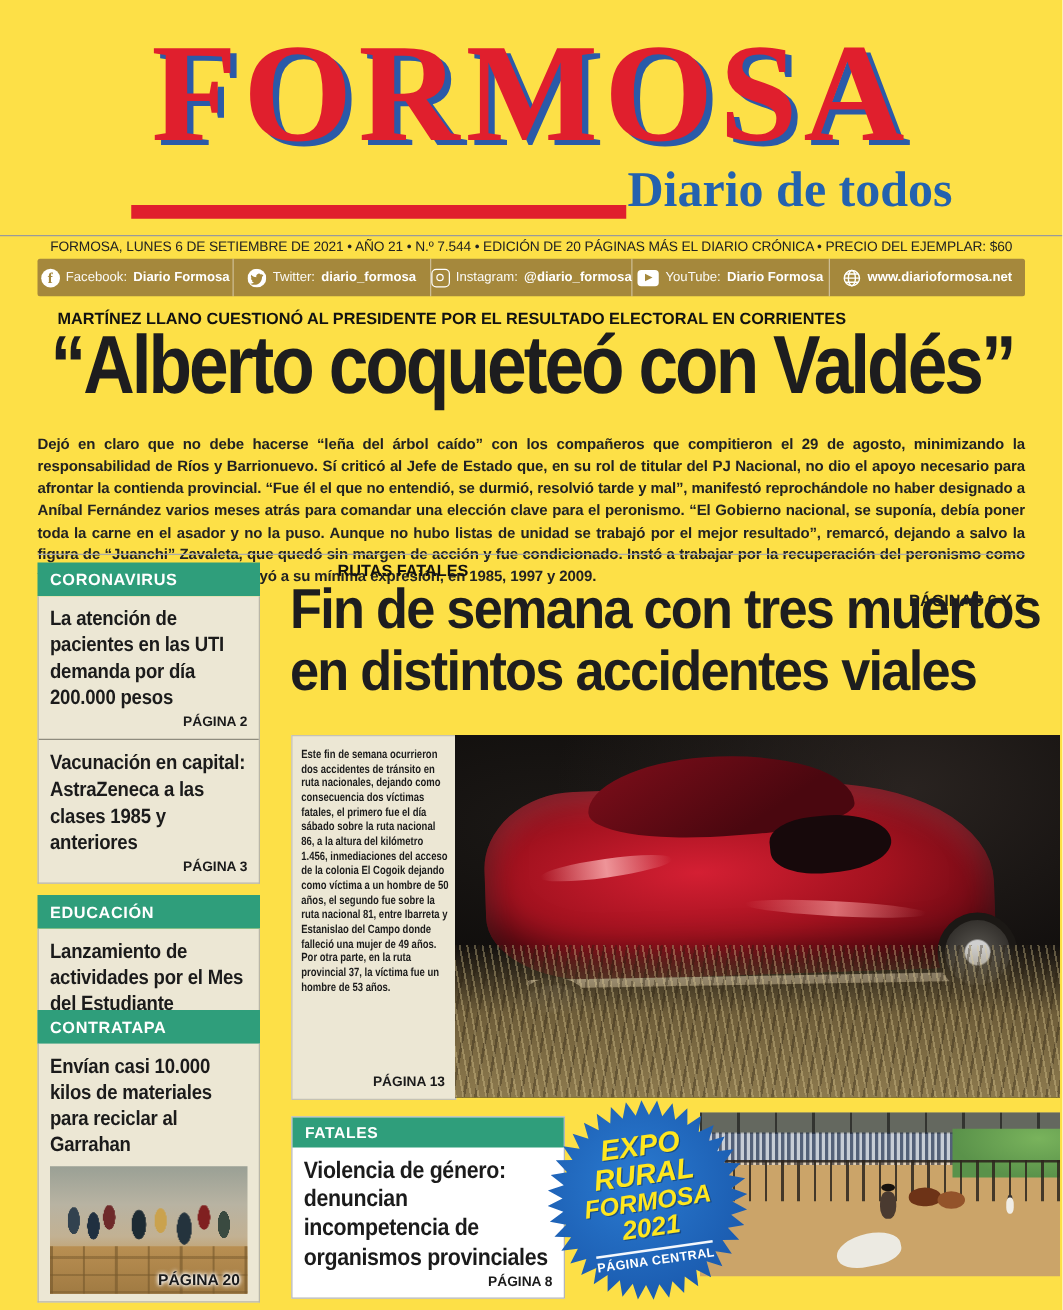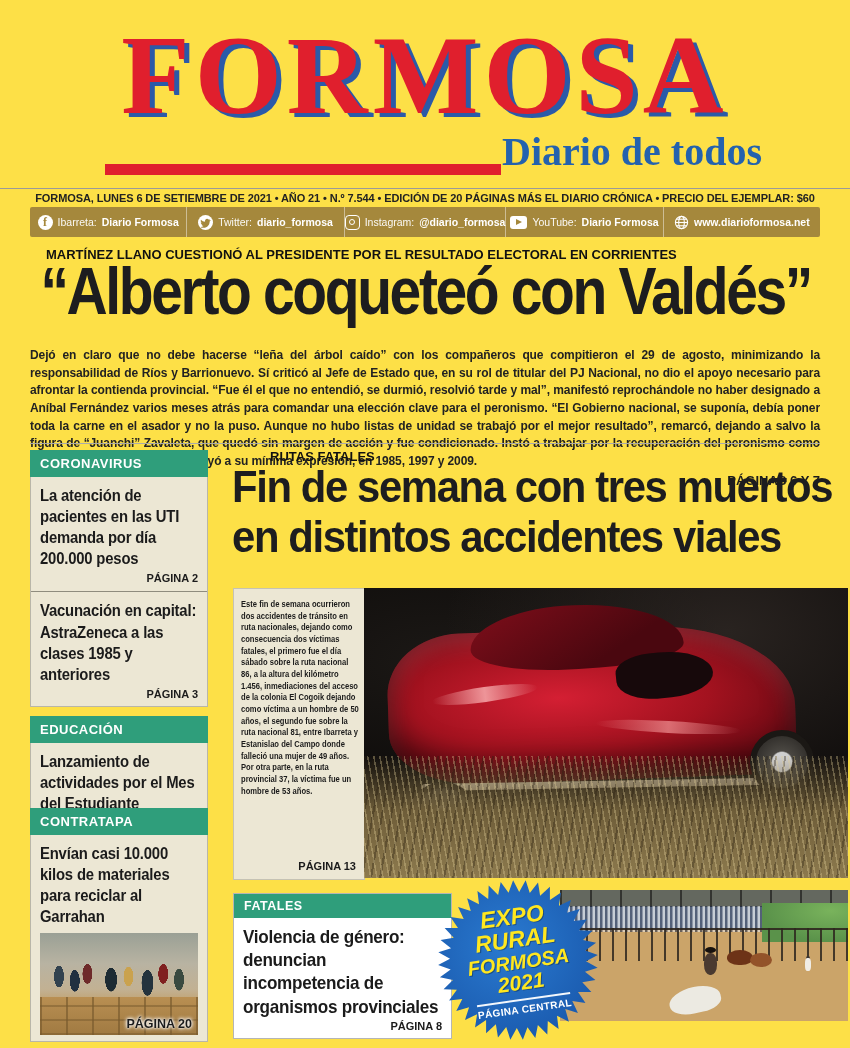--- a/index.html
+++ b/index.html
@@ -8,21 +8,21 @@
 
   
   .masthead-title{position:absolute;top:14px;left:0;right:0;text-align:center;
     font-family:"Liberation Serif",serif;font-weight:bold;font-size:112px;line-height:1.1;
     color:#e01f2d;text-shadow:5px 4px 0 #2b5aa8;letter-spacing:5px;white-space:nowrap;}
   .masthead-bar{position:absolute;left:105px;top:164px;width:396px;height:11px;background:#e01f2d;}
   .masthead-tagline{position:absolute;right:88px;top:128px;font-family:"Liberation Serif",serif;
     font-weight:bold;font-size:40px;color:#2462ae;white-space:nowrap;}
   .top-rule{position:absolute;left:0;top:188px;width:850px;height:1px;background:#9a9a9a;}
   .dateline{position:absolute;left:0;right:0;top:192px;text-align:center;font-size:11px;
-    font-weight:bold;color:#222;letter-spacing:-0.1px;}
+    font-weight:normal;color:#222;letter-spacing:-0.1px;}
 
   
   .social-bar{position:absolute;left:30px;top:207px;width:790px;height:30px;background:#a5883c;
     display:flex;align-items:stretch;border-radius:2px;}
   .social-item{flex:1;display:flex;align-items:center;justify-content:center;gap:5px;color:#fff;
     font-size:10.5px;border-right:1px solid rgba(255,255,255,.45);white-space:nowrap;}
   .social-item:last-child{border-right:none;}
   .social-label{font-weight:normal;opacity:.95;}
   .social-handle{font-weight:bold;}
   .ic{display:inline-flex;align-items:center;justify-content:center;}
@@ -179,21 +179,21 @@
 
   <div class="masthead-title">FORMOSA</div>
   <div class="masthead-bar"></div>
   <div class="masthead-tagline">Diario de todos</div>
   <div class="top-rule"></div>
   <div class="dateline">FORMOSA, LUNES 6 DE SETIEMBRE DE 2021 • AÑO 21 • N.º 7.544 • EDICIÓN DE 20 PÁGINAS MÁS EL DIARIO CRÓNICA • PRECIO DEL EJEMPLAR: $60</div>
 
   <div class="social-bar">
     <div class="social-item">
       <span class="ic ic-fb">f</span>
-      <span class="social-label">Ibarreta:</span>
+      <span class="social-label">Facebook:</span>
       <span class="social-handle">Diario Formosa</span>
     </div>
     <div class="social-item">
       <span class="ic">
         <svg width="15" height="15" viewBox="0 0 16 16">
             <circle cx="8" cy="8" r="8" fill="#fff"></circle>
             <path d="M13 5.2c-.4.2-.8.3-1.2.4.4-.3.7-.7.9-1.2-.4.2-.9.4-1.4.5A2.2 2.2 0 0 0 7.5 6.8c0 .2 0 .4.1.5C5.8 7.2 4.2 6.4 3.2 5.1c-.2.4-.3.8-.3 1.2 0 .8.4 1.5 1 1.9-.4 0-.7-.1-1-.3 0 1.1.8 2 1.8 2.2-.3.1-.6.1-1 .1.3.9 1.1 1.5 2.1 1.5-.8.6-1.8 1-2.9 1h-.5c1 .7 2.2 1 3.5 1 4.2 0 6.5-3.5 6.5-6.5v-.3c.4-.3.8-.7 1.1-1.1z" fill="#a5883c"></path>
           </svg>
       </span>
       <span class="social-label">Twitter:</span>

